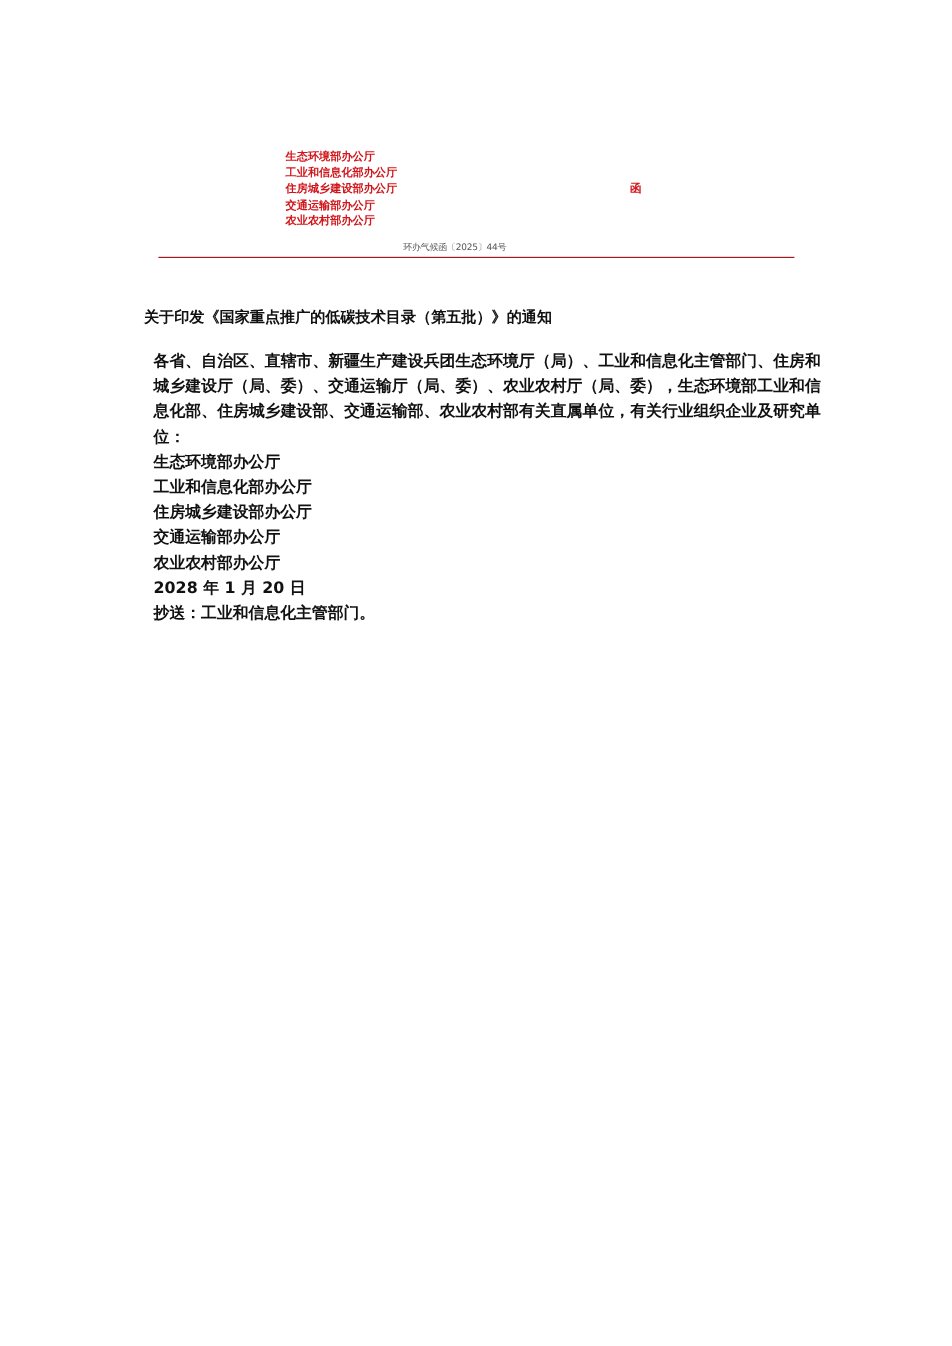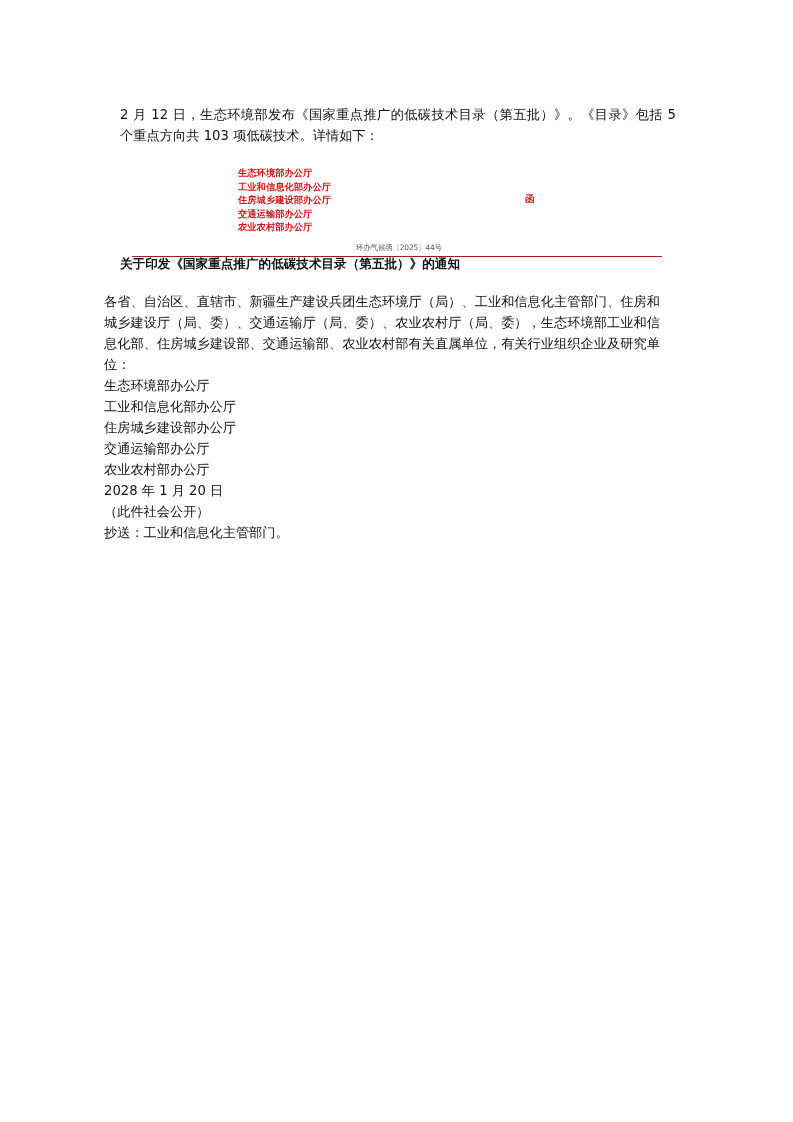--- a/index.html
+++ b/index.html
@@ -56,21 +56,21 @@
     .han-char {
       position: absolute;
       left: 405px;
       top: 88px;
       color: #d0161b;
       font-weight: bold;
       font-size: 9.6px;
     }
     .doc-number {
       position: absolute;
-      left: 236px;
+      left: 216px;
       top: 138px;
       font-size: 7.5px;
       color: #555555;
       white-space: nowrap;
       letter-spacing: -0.2px;
       text-align: center;
     }
     .red-rule {
       position: absolute;
       left: 12px;
@@ -84,35 +84,35 @@
       font-size: 12.6px;
       line-height: 21px;
       margin: 0;
       position: absolute;
       left: 120px;
       top: 253px;
       white-space: nowrap;
     }
     .body-block {
       position: absolute;
-      left: 104px;
+      left: 128px;
       top: 291px;
       width: 556px;
+      font-weight: bold;
     }
     .signatures div {
       font-size: 13.2px;
       line-height: 21px;
       white-space: nowrap;
     }
   </style>
 </head>
 <body>
 
 <div class="page">
-  <p class="para intro">2 月 12 日，生态环境部发布《国家重点推广的低碳技术目录（第五批）》。《目录》包括 5 个重点方向共 103 项低碳技术。详情如下：</p>
 
   <div class="letterhead">
     <div class="lh-inner">
       <div class="issuers" style="top:20px;">
         <div>生态环境部办公厅</div>
         <div>工业和信息化部办公厅</div>
         <div>住房城乡建设部办公厅</div>
         <div>交通运输部办公厅</div>
         <div>农业农村部办公厅</div>
       </div>
@@ -127,16 +127,15 @@
 
 <div class="body-block">
   <p class="para">各省、自治区、直辖市、新疆生产建设兵团生态环境厅（局）、工业和信息化主管部门、住房和城乡建设厅（局、委）、交通运输厅（局、委）、农业农村厅（局、委），生态环境部工业和信息化部、住房城乡建设部、交通运输部、农业农村部有关直属单位，有关行业组织企业及研究单位：</p>
   <div class="signatures">
     <div>生态环境部办公厅</div>
     <div>工业和信息化部办公厅</div>
     <div>住房城乡建设部办公厅</div>
     <div>交通运输部办公厅</div>
     <div>农业农村部办公厅</div>
     <div>2028 年 1 月 20 日</div>
-    <div>（此件社会公开）</div>
     <div>抄送：工业和信息化主管部门。</div>
   </div>
 </div>
 
 </body></html>

